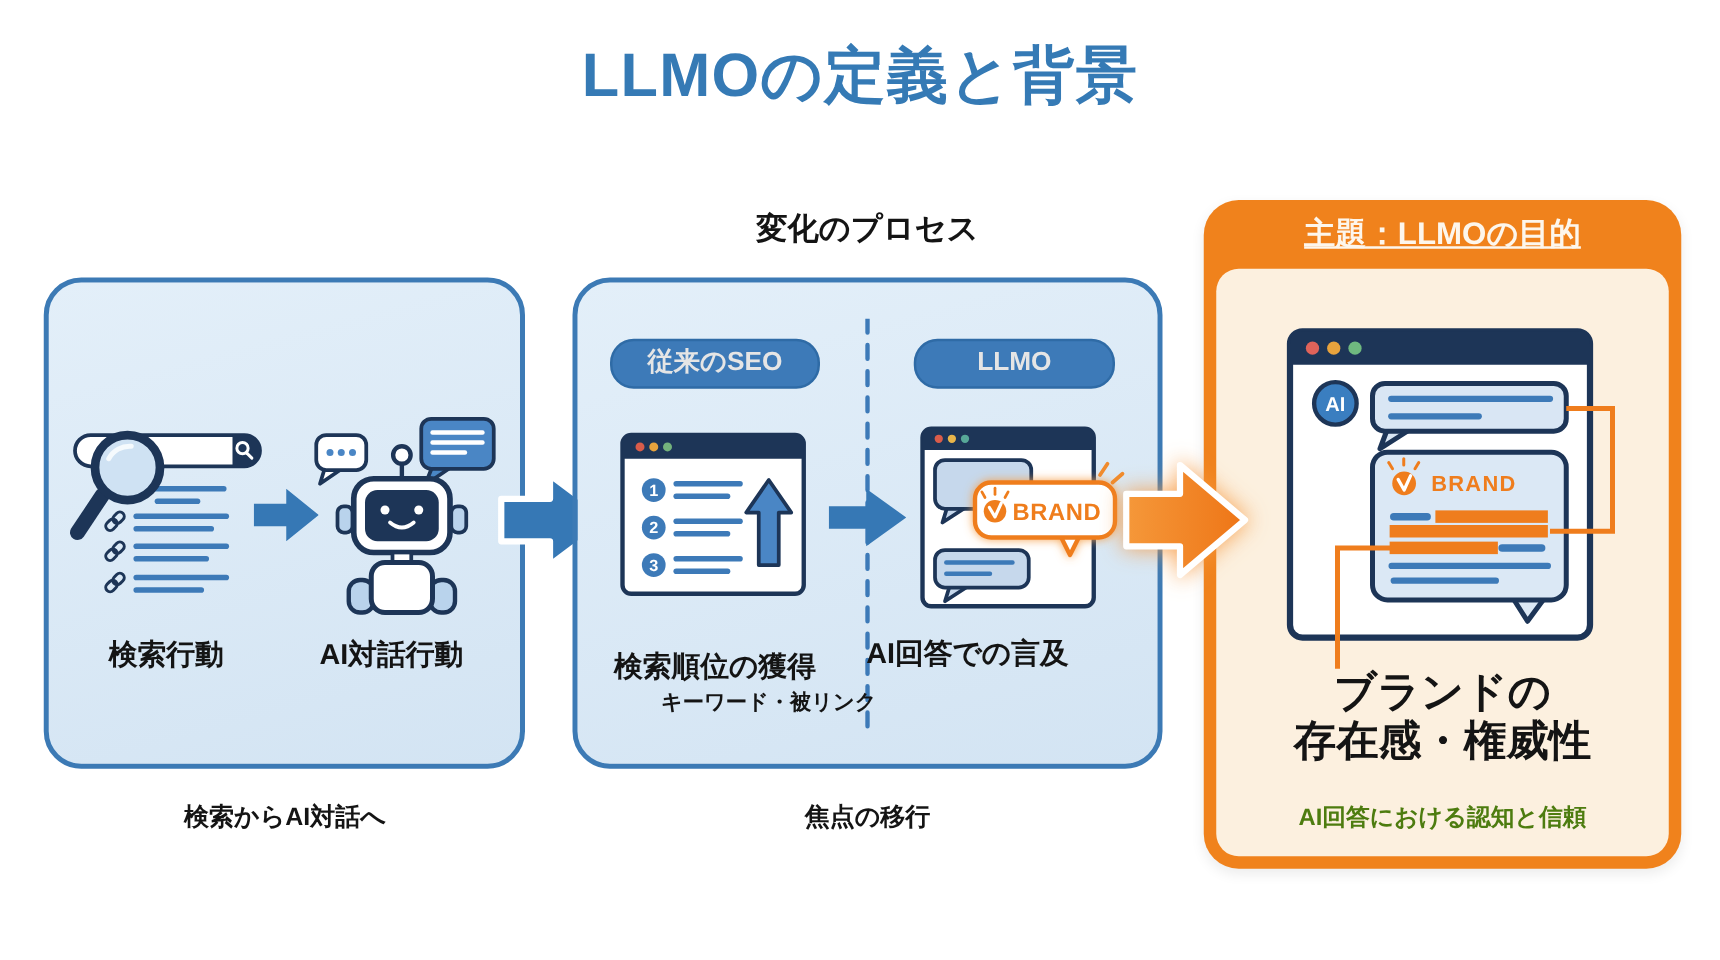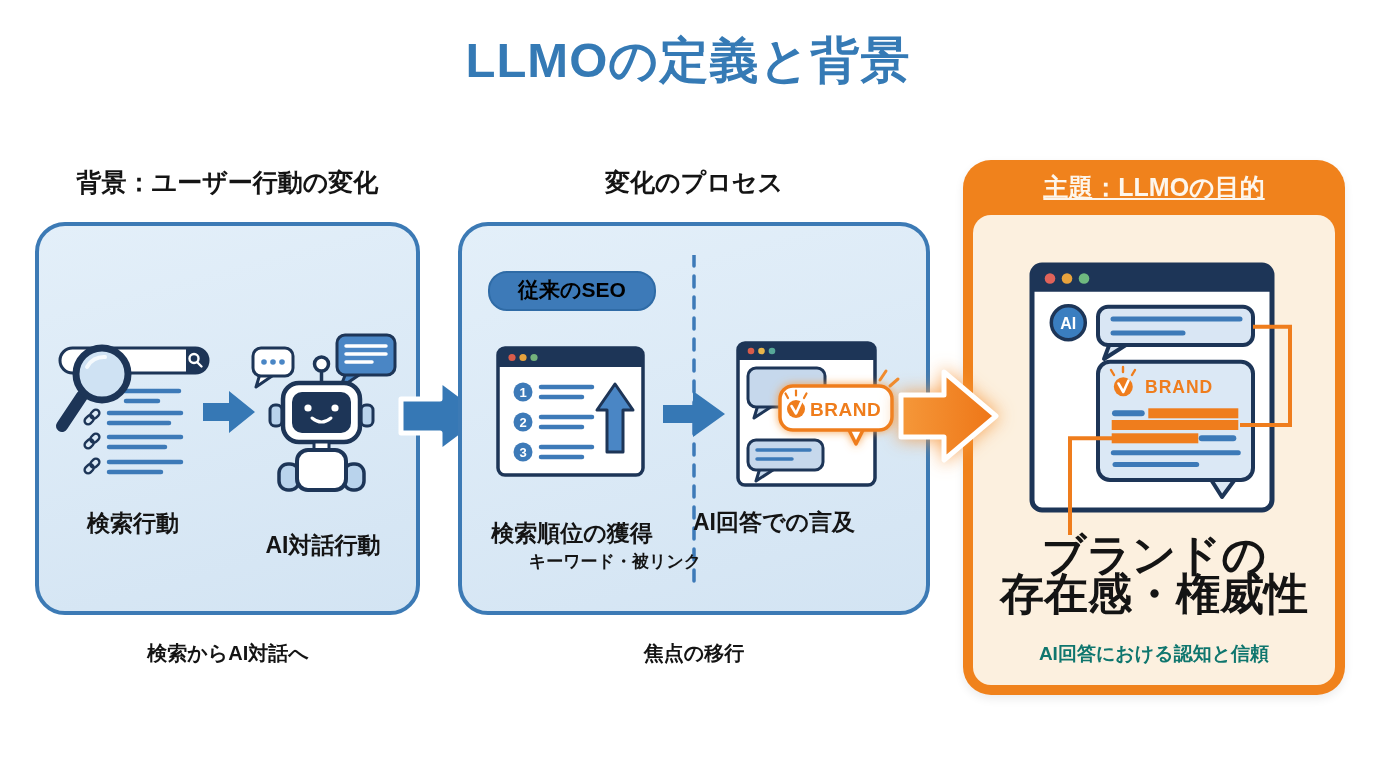--- a/index.html
+++ b/index.html
@@ -2,42 +2,41 @@
 <html><head>
 <meta charset="utf-8">
 <style>
   html,body{margin:0;padding:0;background:#ffffff;width:1376px;height:768px;overflow:hidden;
     font-family:"Liberation Sans","DejaVu Sans",sans-serif;}
   .stage{position:relative;width:1376px;height:768px;background:#fff;}
   .abs{position:absolute;}
   .title{left:0;top:28px;width:1376px;text-align:center;font-size:49px;font-weight:bold;color:#357ab5;letter-spacing:1px;}
   .col-hdr{font-size:25px;font-weight:bold;color:#141414;text-align:center;}
   .panel-blue{border:4px solid #3c7ab5;border-radius:30px;background:linear-gradient(165deg,#e3eff9,#d3e4f3);}
-  .pill{background:#3d7ab8;border:2px solid #2f6ba6;border-radius:19px;color:#000000;font-weight:bold;
+  .pill{background:#3d7ab8;border:2px solid #2f6ba6;border-radius:19px;color:#e5e5e5;font-weight:bold;
     font-size:21px;text-align:center;line-height:34px;}
   .lbl{font-size:23px;font-weight:bold;color:#141414;text-align:center;}
   .sublbl{font-size:17px;font-weight:bold;color:#141414;text-align:center;}
   .caption{font-size:20px;font-weight:bold;color:#141414;text-align:center;}
   .panel-orange{background:#f0821c;border-radius:28px;box-shadow:0 4px 10px rgba(0,0,0,.08);}
   .orange-hdr{color:#fdf6ec;font-size:25px;font-weight:bold;text-align:center;line-height:55px;}
   .cream{background:#fcf0df;border-radius:18px;}
-  .r-title{font-size:44px;font-weight:bold;color:#141414;text-align:center;line-height:39px;}
-  .r-caption{font-size:19px;font-weight:bold;color:#0f766e;text-align:center;}
+  .r-title{font-size:34px;font-weight:bold;color:#141414;text-align:center;line-height:39px;}
+  .r-caption{font-size:19px;font-weight:bold;color:#4d7c0f;text-align:center;}
   .glowarrow{filter:drop-shadow(0 0 9px rgba(246,150,60,.85));}
   svg{display:block;}
   svg text{font-family:"Liberation Sans","DejaVu Sans",sans-serif;}
 </style>
 </head>
 <body>
 
 <div class="stage">
 
   <div class="abs title">LLMOの定義と背景</div>
 
-  <div class="abs col-hdr" style="left:35px;top:166px;width:385px;">背景：ユーザー行動の変化</div>
   <div class="abs panel-blue" style="left:35px;top:222px;width:377px;height:385px;"></div>
 
   <div class="abs" style="left:48px;top:333px;">
     <svg width="192" height="157" viewBox="0 0 192 157">
 
       <rect x="12" y="15" width="148" height="25" rx="12.5" fill="#fff" stroke="#1d3557" stroke-width="3"></rect>
       <path d="M138,15 h10 a12.5,12.5 0 0 1 12.5,12.5 a12.5,12.5 0 0 1 -12.5,12.5 h-10 z" fill="#1d3557"></path>
       <circle cx="146" cy="25.5" r="4.5" fill="none" stroke="#fff" stroke-width="2.4"></circle>
       <line x1="149.5" y1="29.5" x2="153.5" y2="33.5" stroke="#fff" stroke-width="2.4" stroke-linecap="round"></line>
 
@@ -118,39 +117,40 @@
 
       <rect x="34" y="138" width="20" height="26" rx="9" fill="#b9d3ec" stroke="#1d3557" stroke-width="3.5"></rect>
       <rect x="99" y="138" width="20" height="26" rx="9" fill="#b9d3ec" stroke="#1d3557" stroke-width="3.5"></rect>
 
       <rect x="69" y="116" width="15" height="10" fill="#fff" stroke="#1d3557" stroke-width="3"></rect>
       <rect x="52" y="124" width="49" height="40" rx="11" fill="#fff" stroke="#1d3557" stroke-width="4"></rect>
     </svg>
   </div>
 
   <div class="abs lbl" style="left:48px;top:508px;width:170px;">検索行動</div>
-  <div class="abs lbl" style="left:238px;top:508px;width:170px;margin-top:22px;">AI対話行動</div>
+  <div class="abs lbl" style="left:228px;top:508px;width:170px;">AI対話行動</div>
   <div class="abs caption" style="left:78px;top:640px;width:300px;">検索からAI対話へ</div>
 
   <div class="abs" style="left:398px;top:372px;">
     <svg width="96" height="88" viewBox="0 0 96 88">
         <path d="M3,27 H42 V8 L90,44 L42,80 V61 H3 Z" fill="#3678b5" stroke="#fff" stroke-width="5" stroke-linejoin="round"></path>
       </svg>
   </div>
 
   <div class="abs col-hdr" style="left:458px;top:166px;width:472px;">変化のプロセス</div>
   <div class="abs panel-blue" style="left:458px;top:222px;width:464px;height:385px;"></div>
 
   <div class="abs" style="left:688px;top:255px;">
     <svg width="12" height="335" viewBox="0 0 12 335">
         <line x1="6" y1="0" x2="6" y2="335" stroke="#3d7ab8" stroke-width="3.5" stroke-dasharray="11 10" stroke-linecap="round"></line>
       </svg>
   </div>
 
   <div class="abs pill" style="left:488px;top:271px;width:164px;height:36px;">従来のSEO</div>
+  <div class="abs pill" style="left:731px;top:271px;width:157px;height:36px;">LLMO</div>
 
   <div class="abs" style="left:490px;top:344px;">
     <svg width="160" height="135" viewBox="0 0 160 135">
       <rect x="8" y="4" width="145" height="127" rx="7" fill="#fff" stroke="#1d3557" stroke-width="3.5"></rect>
       <path d="M8,11 Q8,4 15,4 H146 Q153,4 153,11 V23 H8 Z" fill="#1d3557"></path>
       <g>
         <circle cx="22" cy="13.5" r="3.6" fill="#d95c4a"></circle>
           <circle cx="33" cy="13.5" r="3.6" fill="#e8a33d"></circle>
           <circle cx="44" cy="13.5" r="3.6" fill="#74b27c"></circle>
       </g>

